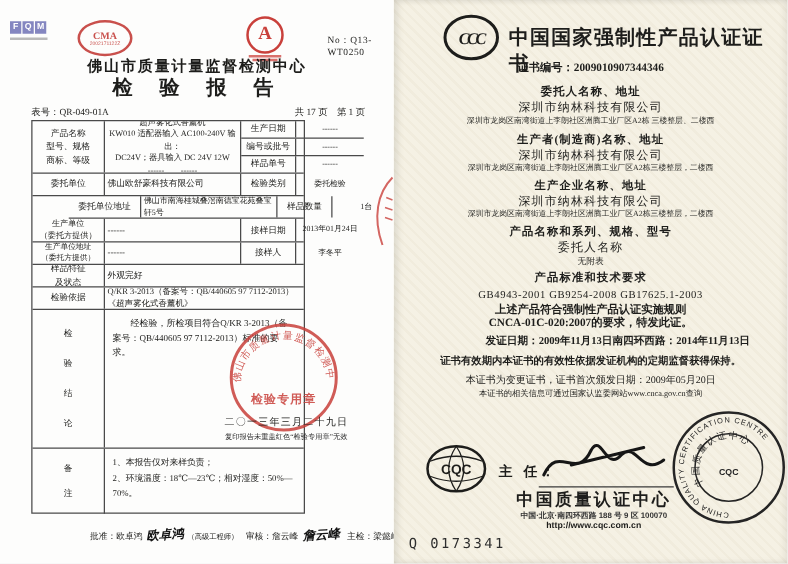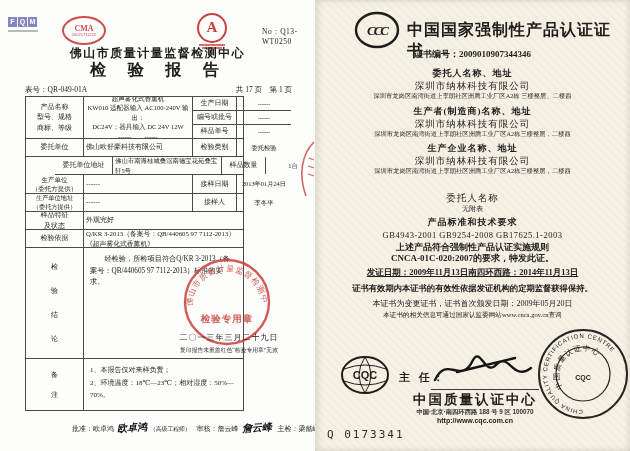--- a/index.html
+++ b/index.html
@@ -52,22 +52,22 @@
   
   .doc-right{position:absolute;left:315px;top:0;width:315px;height:451px;
              background:repeating-linear-gradient(45deg,rgba(175,155,110,.06) 0 2px,rgba(0,0,0,0) 2px 6px),#f5f1e4;
              box-shadow:inset 3px 0 6px rgba(0,0,0,.10), inset -3px 0 5px rgba(0,0,0,.06);}
   .ccc-title{left:92px;top:20px;width:220px;font:bold 16px "Liberation Serif",serif;letter-spacing:1px;}
   .cert-no{left:0;top:48px;width:315px;text-align:center;font:bold 9px "Liberation Serif",serif;}
   .sec-h{left:0;width:315px;text-align:center;font:bold 9px "Liberation Serif",serif;letter-spacing:1px;}
   .sec-l0{left:0;width:315px;text-align:center;font:9.5px "Liberation Serif",serif;letter-spacing:1px;}
   .sec-l1{left:0;width:315px;text-align:center;font:6.3px "Liberation Serif",serif;color:#2b2b28;}
   .statement{left:0;top:242px;width:315px;text-align:center;font:bold 9px "Liberation Serif",serif;line-height:1.25;}
-  .dates{left:30px;top:267px;width:255px;display:flex;justify-content:center;
-         font:bold 8.5px "Liberation Serif",serif;text-decoration:underline;}
+  .dates{left:30px;top:267px;width:255px;display:flex;justify-content:flex-end;
+         font:bold 8.5px "Liberation Serif",serif;}
   .note-b{left:0;top:283px;width:315px;text-align:center;font:bold 8.3px "Liberation Serif",serif;}
   .note-m{left:0;top:298px;width:315px;text-align:center;font:8px "Liberation Serif",serif;}
   .note-s{left:0;top:311px;width:315px;text-align:center;font:6.6px "Liberation Serif",serif;}
   .director{left:84px;top:370px;font:bold 11px "Liberation Serif",serif;letter-spacing:3px;}
   .sign-line{left:116px;top:389px;width:108px;border-bottom:1px solid #3a3a3a;}
   .cqc-org{left:40px;top:391px;width:240px;text-align:center;font:bold 13.5px "Liberation Sans",sans-serif;letter-spacing:2px;}
   .cqc-addr{left:40px;top:408px;width:240px;text-align:center;font:bold 6.3px "Liberation Sans",sans-serif;color:#333;}
   .cqc-url{left:40px;top:417px;width:240px;text-align:center;font:bold 7px "Liberation Sans",sans-serif;}
   .serial{left:12px;top:428px;font:11px "DejaVu Sans Mono",monospace;letter-spacing:2px;color:#2e2e2e;}
 </style>
@@ -234,20 +234,21 @@
     <div class="abs sec-l1" style="top:92px;">深圳市龙岗区南湾街道上李朗社区洲腾工业厂区A2栋 三楼整层、二楼西</div>
 
     <div class="abs sec-h" style="top:105px;">生产者(制造商)名称、地址</div>
     <div class="abs sec-l0" style="top:118px;">深圳市纳林科技有限公司</div>
     <div class="abs sec-l1" style="top:130px;">深圳市龙岗区南湾街道上李朗社区洲腾工业厂区A2栋三楼整层，二楼西</div>
 
     <div class="abs sec-h" style="top:142px;">生产企业名称、地址</div>
     <div class="abs sec-l0" style="top:155px;">深圳市纳林科技有限公司</div>
     <div class="abs sec-l1" style="top:167px;">深圳市龙岗区南湾街道上李朗社区洲腾工业厂区A2栋三楼整层，二楼西</div>
 
+    <div class="abs sec-h" style="top:179px;">产品名称和系列、规格、型号</div>
     <div class="abs sec-l0" style="top:192px;">委托人名称</div>
     <div class="abs sec-l1" style="top:204px;font-size:7px;">无附表</div>
 
     <div class="abs sec-h" style="top:216px;">产品标准和技术要求</div>
     <div class="abs sec-l0" style="top:230px;font-size:8.5px;letter-spacing:.5px;">GB4943-2001 GB9254-2008 GB17625.1-2003</div>
 
     <div class="abs statement pre">上述产品符合强制性产品认证实施规则
 CNCA-01C-020:2007的要求，特发此证。</div>
 
     <div class="abs dates">

